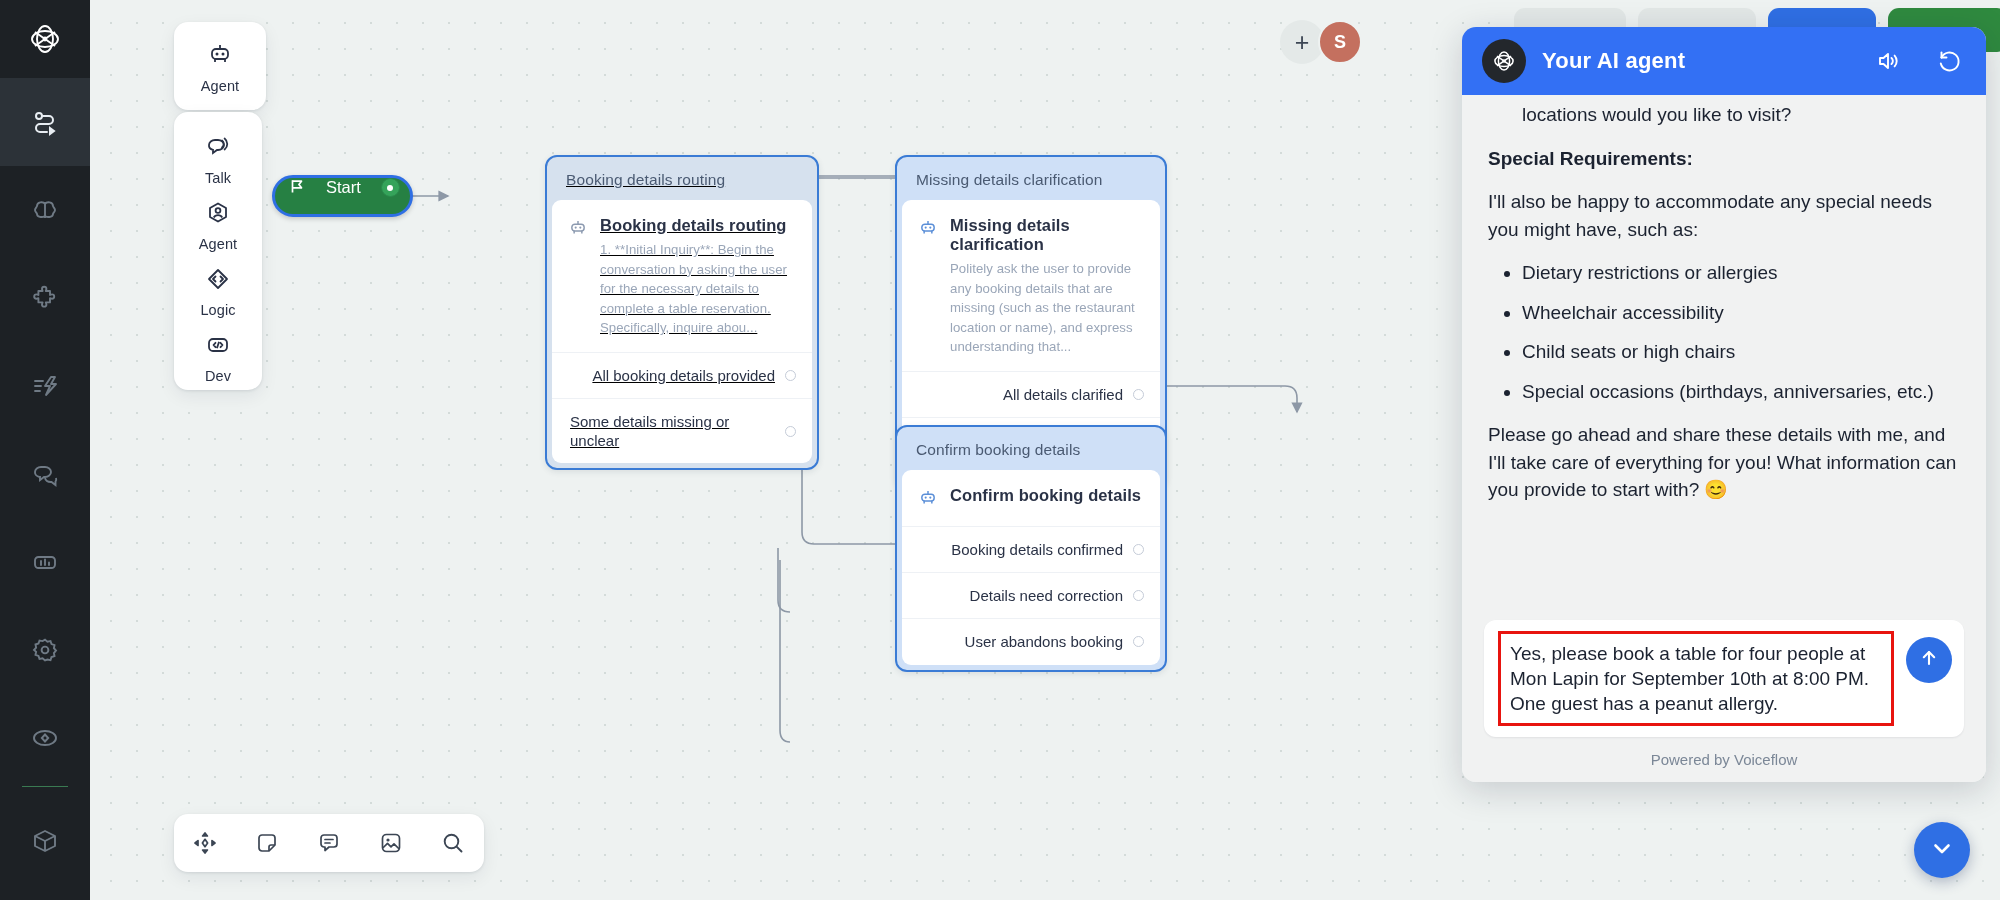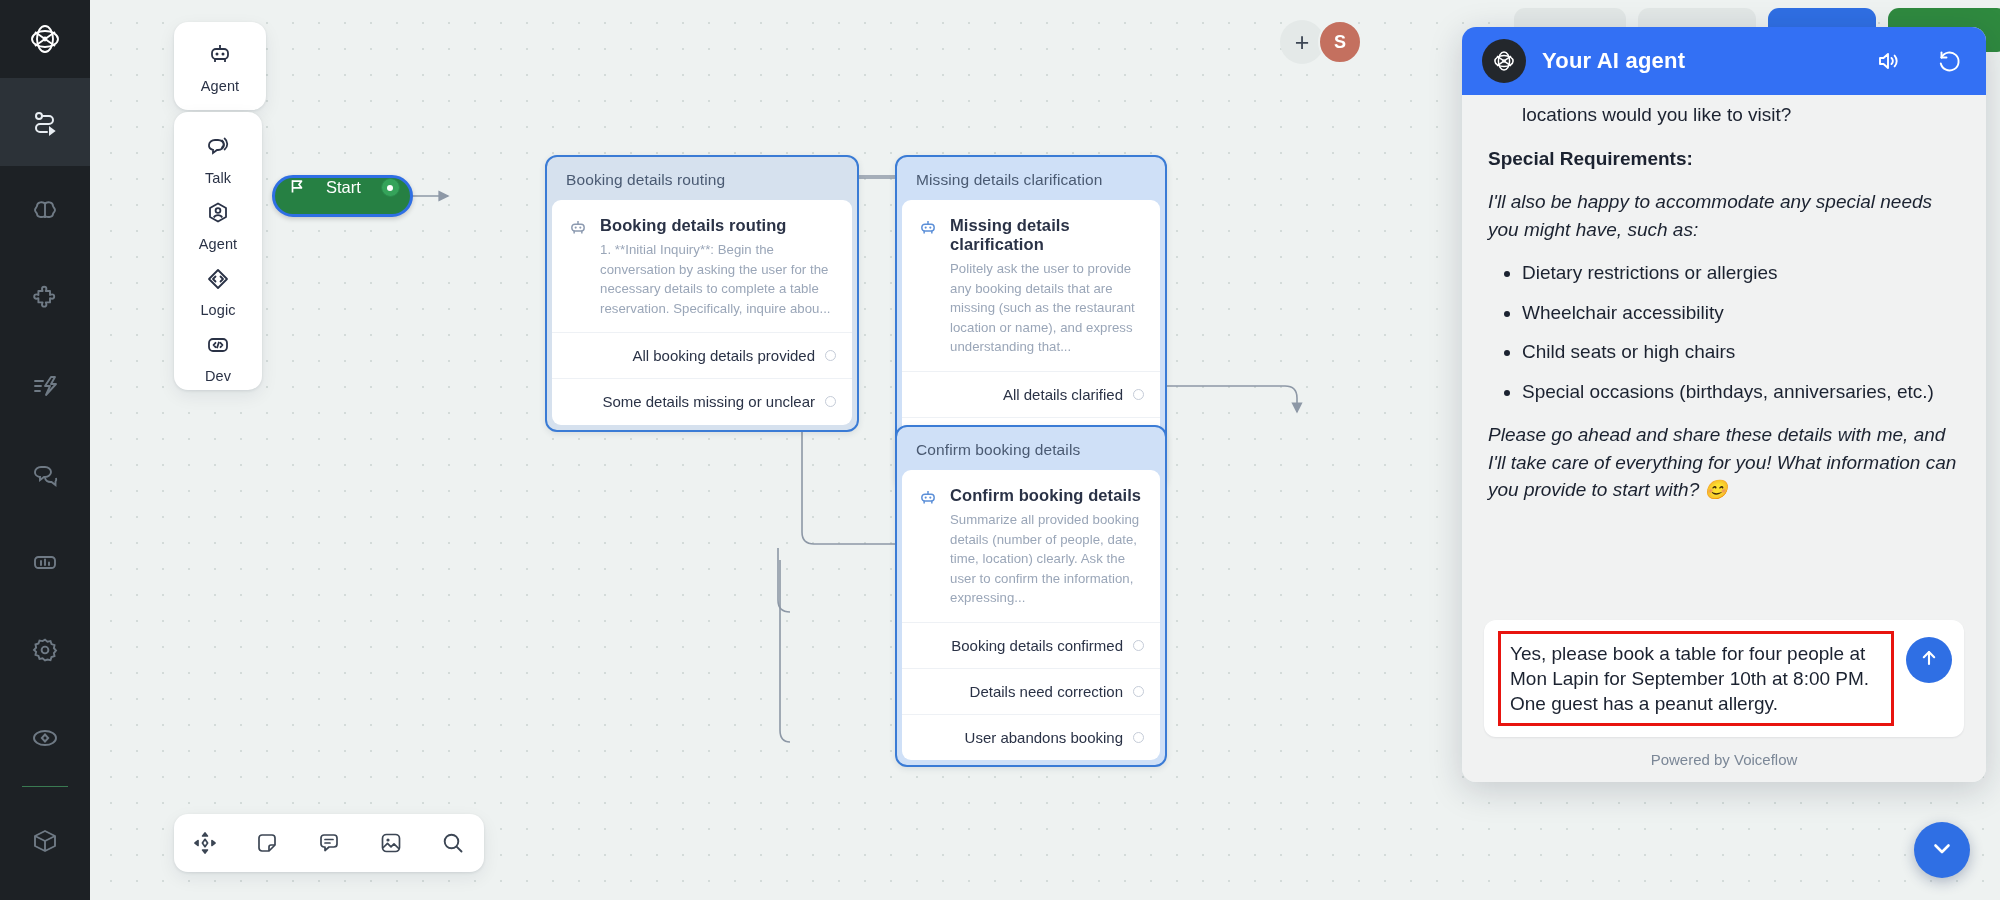--- a/index.html
+++ b/index.html
@@ -126,21 +126,21 @@
     padding: 13px 16px 13px 18px;
     border-top: 1px solid #eef1f5;
     font-size: 15px; color: #2a3246; line-height: 1.28;
   }
   .port-dot {
     flex: 0 0 auto;
     width: 11px; height: 11px; border-radius: 50%;
     border: 1.6px solid #c5ccd8; background: #fff;
   }
 
-  #node-routing   { left: 455px; top: 155px; width: 314px; }
+  #node-routing   { left: 455px; top: 155px; width: 274px; text-decoration: underline; }
   #node-missing   { left: 805px; top: 155px; width: 272px; }
   #node-confirm   { left: 805px; top: 425px; width: 272px; }
 
   
   #edges { position: absolute; left:0; top:0; width: 1910px; height: 900px; pointer-events: none; }
 
   
   #topbar { position: absolute; right: 0; top: 0; height: 62px; z-index: 30; display:flex; align-items:flex-start; }
   .ghost-pill {
     height: 44px; border-radius: 11px; background: #e2e7e6;
@@ -189,21 +189,21 @@
   #chat-scroll {
     flex: 1 1 auto; overflow: hidden; position: relative;
     padding: 0 22px;
   }
   #bubble {
     background: #f1f2f2; color: #1b2230;
     font-size: 19px; line-height: 1.45;
     padding: 6px 4px 16px 4px;
     margin-top: 0;
   }
-  #bubble p { margin: 16px 0 16px 0; font-style: italic; }
+  #bubble p { margin: 16px 0 16px 0; }
   #bubble .hd { font-weight: 700; margin-bottom: 2px; }
   #bubble ul { margin: 0 0 16px 0; padding-left: 34px; }
   #bubble li { margin-bottom: 12px; }
   .clipped-line { margin: 0 0 16px 0; padding-left: 34px; }
 
   #chat-input-wrap {
     flex: 0 0 auto; background: #f1f2f2;
     padding: 10px 22px 4px 22px;
   }
   #chat-input-card {
@@ -544,21 +544,20 @@
             <svg width="20" height="20" viewBox="0 0 26 26" fill="none" stroke="#5b8fd8" stroke-width="1.9" stroke-linejoin="round">
               <rect x="5" y="8" width="16" height="9" rx="4"></rect>
               <circle cx="10" cy="12.5" r="1.4" fill="#5b8fd8" stroke="none"></circle>
               <circle cx="16" cy="12.5" r="1.4" fill="#5b8fd8" stroke="none"></circle>
               <line x1="13" y1="4" x2="13" y2="8"></line>
                 <path d="M8 17v3M18 17v3"></path>
             </svg>
           </span>
           <div class="nm-text">
             <div class="nm-title">Confirm booking details</div>
-            <div class="nm-desc">Summarize all provided booking details (number of people, date, time, location) clearly. Ask the user to confirm the information, expressing...</div>
           </div>
         </div>
         <div class="port-row">
           <span>Booking details confirmed</span>
           <span class="port-dot"></span>
         </div>
         <div class="port-row">
           <span>Details need correction</span>
           <span class="port-dot"></span>
         </div>

